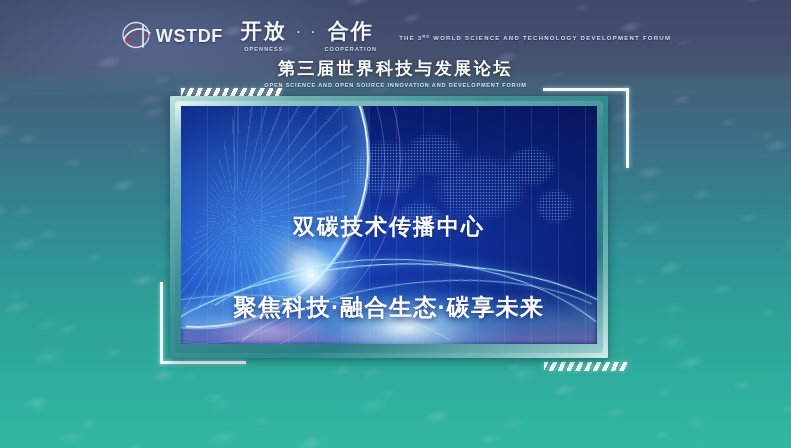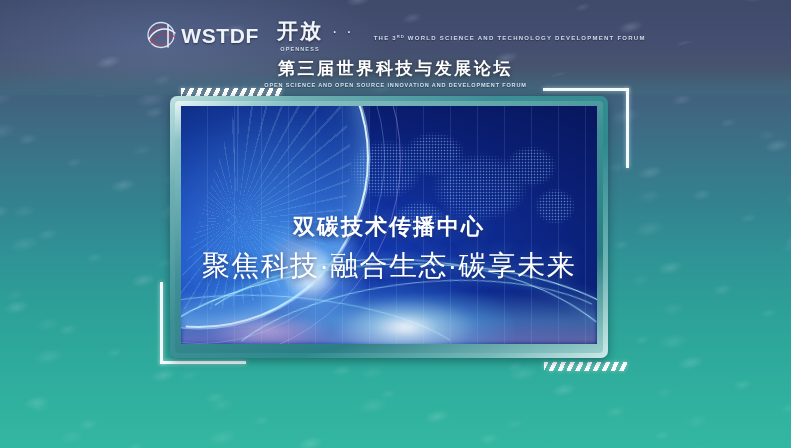--- a/index.html
+++ b/index.html
@@ -71,21 +71,21 @@
   .banner-row1{
     position:absolute;left:0;top:14px;width:100%;height:44px;
     display:flex;align-items:center;justify-content:center;gap:14px;
   }
 
   
   .logo{display:flex;align-items:center;gap:2px;}
   .logo .mark{position:relative;width:34px;height:34px;flex:0 0 34px;}
   .logo .mark svg{display:block;width:34px;height:34px;}
   .logo .wordmark{
-    color:#eef3fb;font-size:21px;font-weight:700;letter-spacing:.6px;
+    color:#eef3fb;font-size:18px;font-weight:700;letter-spacing:.6px;
     text-shadow:0 1px 2px rgba(0,0,0,.45);
   }
 
   
   .slogan{display:flex;align-items:flex-end;gap:9px;margin-left:4px;}
   .slogan .word{display:flex;flex-direction:column;align-items:center;}
   .slogan .cn{
     color:#f2f6fc;font-size:21px;font-weight:700;line-height:1.05;letter-spacing:2px;
     text-shadow:0 1px 3px rgba(0,0,0,.5);
   }
@@ -136,21 +136,21 @@
       rgba(255,255,255,0) 4px,rgba(255,255,255,0) 8px);
     filter:drop-shadow(0 0 2px rgba(255,255,255,.5));
   }
 
   
   #monitor{
     position:absolute;left:170px;top:96px;width:438px;height:262px;
   }
   .bezel{
     position:absolute;inset:0;
-    border-radius:7px;
+    border-radius:1px;
     background:linear-gradient(145deg,#bfe2e0 0%,#6fb0b4 16%,#3d8f96 40%,#2f8a8e 62%,#76b9ba 85%,#cfeae6 100%);
     box-shadow:0 3px 10px rgba(0,30,40,.42);
     padding:9px 10px 12px 10px;
   }
   .bezel-inner{
     position:absolute;inset:5px;
     border-radius:4px;
     background:linear-gradient(160deg,#e9f6f5 0%,#8cc3c6 10%,#3e8f95 45%,#2b7e85 75%,#9acfcd 100%);
   }
   .screen{
@@ -270,22 +270,23 @@
   .screen-text{
     position:absolute;left:0;right:0;top:46%;
     display:flex;flex-direction:column;align-items:center;gap:11px;
     z-index:6;
   }
   .screen-text .line1{
     color:#ffffff;font-size:22px;font-weight:700;letter-spacing:2px;line-height:1.1;
     text-shadow:0 2px 7px rgba(0,20,90,.85), 0 0 14px rgba(120,190,255,.5);
   }
   .screen-text .line2{
-    color:#ffffff;font-size:28px;font-weight:400;letter-spacing:1.4px;line-height:1.1;
+    color:#ffffff;font-size:23px;font-weight:700;letter-spacing:1.4px;line-height:1.1;
     text-shadow:0 2px 7px rgba(0,20,90,.85), 0 0 14px rgba(120,190,255,.5);
+    margin-top:44px;
   }
 </style>
 </head>
 <body>
 
 <div id="stage">
 
   <div class="blob-tex"></div>
   <div class="blob-tex b2"></div>
 
@@ -309,20 +310,24 @@
         <span class="wordmark">WSTDF</span>
       </div>
 
       <div class="slogan">
         <span class="word">
           <span class="cn">开放</span>
           <span class="en">OPENNESS</span>
         </span>
         <span class="dot">·</span>
         <span class="dot">·</span>
+        <span class="word">
+          <span class="cn">合作</span>
+          <span class="en">COOPERATION</span>
+        </span>
       </div>
 
       <div class="forum">
         <span class="en">THE 3ᴿᴰ WORLD SCIENCE AND TECHNOLOGY DEVELOPMENT FORUM</span>
       </div>
     </div>
 
     <div class="banner-row2">
       <span class="cn">第三届世界科技与发展论坛</span>
       <span class="en">OPEN SCIENCE AND OPEN SOURCE INNOVATION AND DEVELOPMENT FORUM</span>

